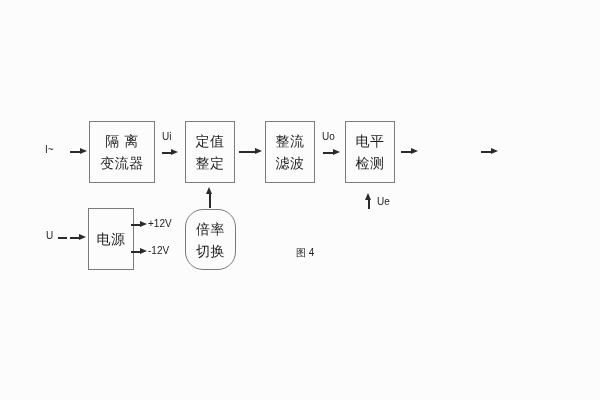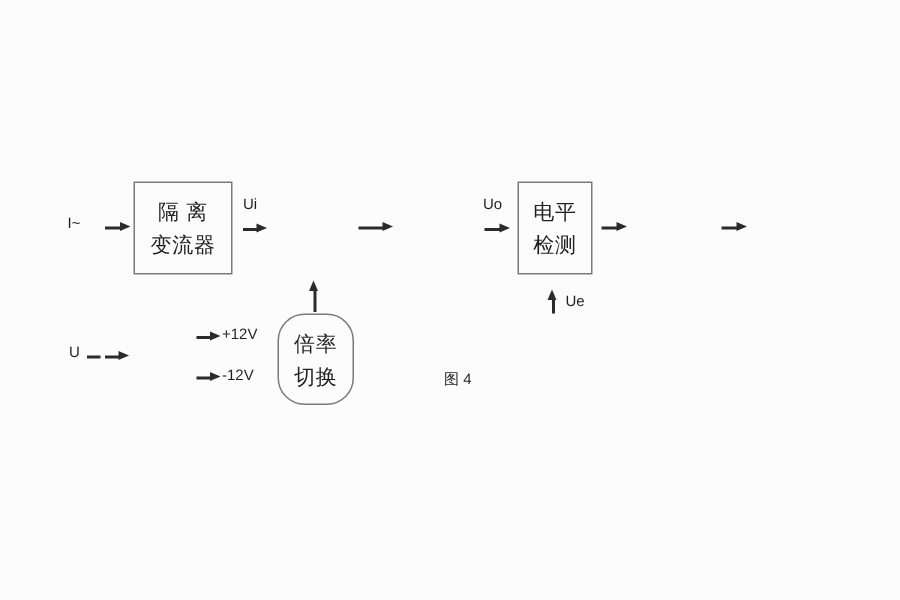--- a/index.html
+++ b/index.html
@@ -63,25 +63,36 @@
 </style>
 </head>
 <body>
 
 <div class="canvas">
 
   <div class="box" id="box-isolation">
     <span>隔 离</span>
     <span>变流器</span>
   </div>
+  <div class="box" id="box-setting">
+    <span>定值</span>
+    <span>整定</span>
+  </div>
+  <div class="box" id="box-rectifier">
+    <span>整流</span>
+    <span>滤波</span>
+  </div>
   <div class="box" id="box-level">
     <span>电平</span>
     <span>检测</span>
   </div>
 
+  <div class="box" id="box-power">
+    <span>电源</span>
+  </div>
   <div class="box" id="box-ratio">
     <span>倍率</span>
     <span>切换</span>
   </div>
 
   <span class="lbl" id="lbl-i">I~</span>
   <span class="lbl" id="lbl-ui">Ui</span>
   <span class="lbl" id="lbl-uo">Uo</span>
   <span class="lbl" id="lbl-u">U</span>
   <span class="lbl" id="lbl-p12">+12V</span>

